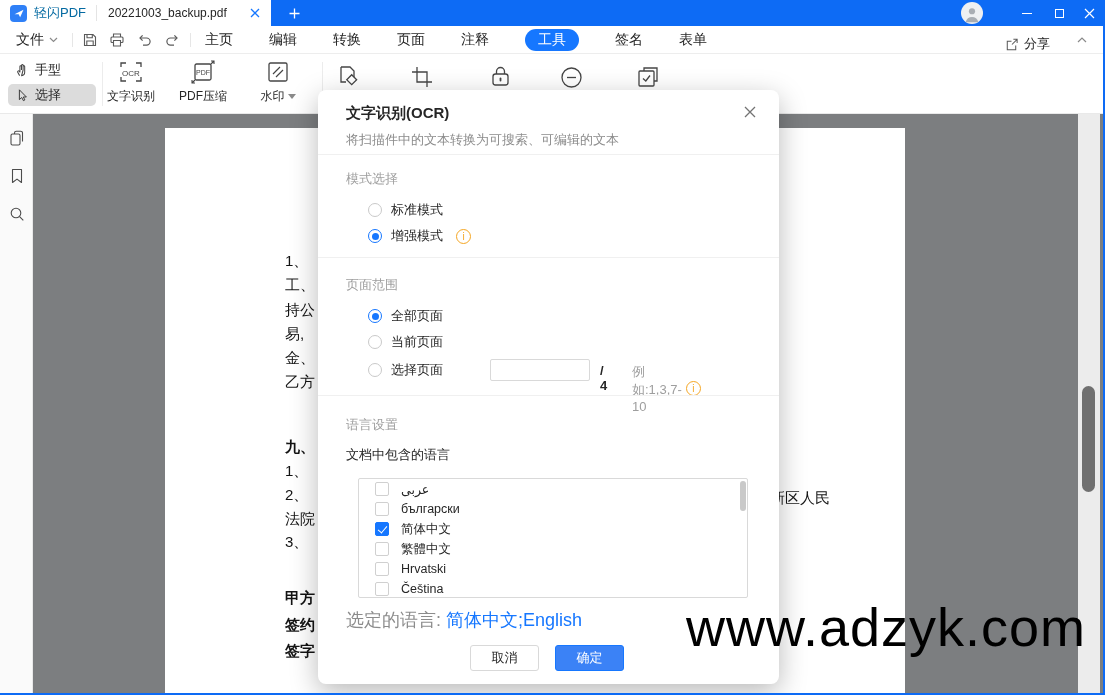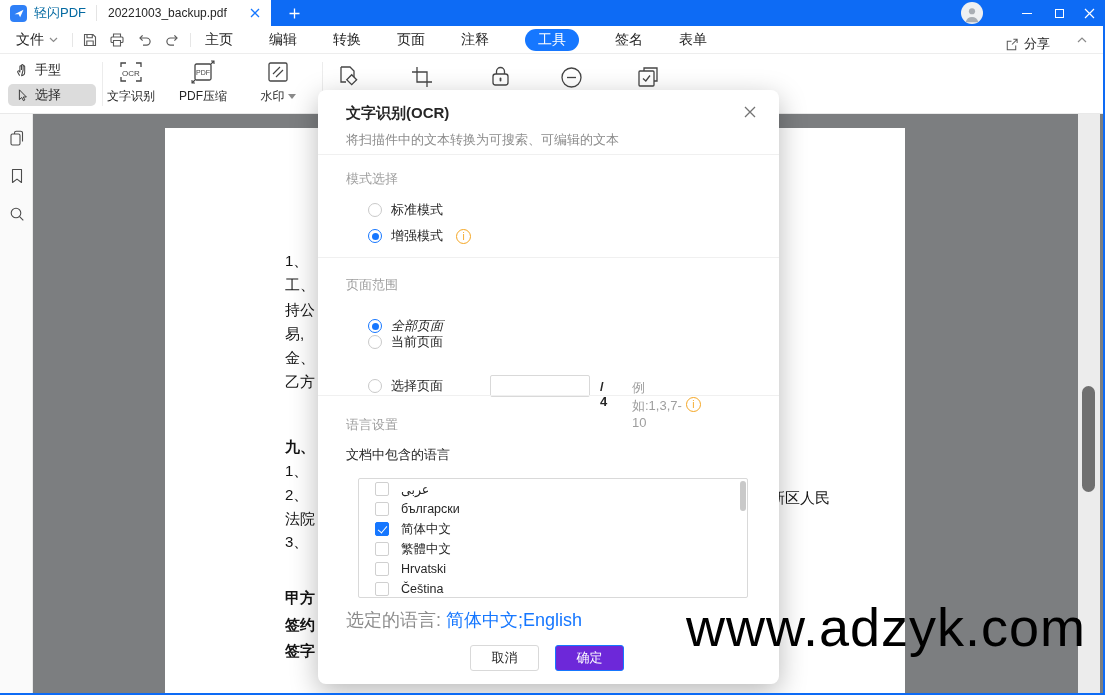--- a/index.html
+++ b/index.html
@@ -76,21 +76,21 @@
   .lang-box { position:absolute; left:40px; top:388px; width:390px; height:120px; border:1px solid #d9d9d9; border-radius:2px; overflow:hidden; background:#fff; }
   .lang-row { height:20px; display:flex; align-items:center; gap:12px; padding-left:16px; font-size:12.5px; color:#262626; }
   .cb { width:14px; height:14px; border:1px solid #d0d0d0; border-radius:2px; background:#fff; flex:none; position:relative; }
   .cb.checked { background:#1677ff; border-color:#1677ff; }
   .cb.checked::after { content:""; position:absolute; left:4px; top:1px; width:4px; height:8px; border-right:1.6px solid #fff; border-bottom:1.6px solid #fff; transform:rotate(40deg); }
   .lang-scroll { position:absolute; right:1px; top:2px; width:6px; height:30px; background:#c9c9c9; border-radius:3px; }
   .sel-lang { position:absolute; left:28px; top:518px; font-size:18px; color:#8c8c8c; }
   .sel-lang a { color:#1677ff; text-decoration:none; }
   .btn { position:absolute; top:555px; width:69px; height:26px; border-radius:3px; font-size:13px; display:flex; align-items:center; justify-content:center; cursor:default; }
   .btn-cancel { left:152px; background:#fff; border:1px solid #d9d9d9; color:#262626; }
-  .btn-ok { left:237px; background:#6d28d9; border:1px solid #1677ff; color:#fff; }
+  .btn-ok { left:237px; background:#3b82f6; border:1px solid #1677ff; color:#fff; }
 
   
   .watermark { position:absolute; left:686px; top:596px; font-size:54px; color:#000; z-index:30; white-space:nowrap; letter-spacing:1px; }
 
   svg { display:block; }
 </style>
 </head>
 <body>
 
 <div id="app">
@@ -343,33 +343,33 @@
     <div class="radio-row" style="top:138px;">
       <span class="radio on">
           <i></i>
         </span>
       <span>增强模式</span>
       <i class="info-ic">i</i>
     </div>
     <div class="dlg-divider" style="top:167px;"></div>
 
     <div class="sec-label" style="top:186px;">页面范围</div>
-    <div class="radio-row" style="top:228px;font-style:italic;">
+    <div class="radio-row" style="top:218px;">
       <span class="radio on">
           <i></i>
         </span>
       <span>全部页面</span>
     </div>
     <div class="radio-row" style="top:244px;">
       <span class="radio">
           <i></i>
         </span>
       <span>当前页面</span>
     </div>
-    <div class="radio-row" style="top:288px;">
+    <div class="radio-row" style="top:272px;">
       <span class="radio">
           <i></i>
         </span>
       <span>选择页面</span>
       <input class="page-input" type="text" value="" style="">
       <span class="total-pages">/ 4</span>
       <span class="range-hint">
         <span>例如:1,3,7-10</span>
         <i class="info-ic">i</i>
       </span>

